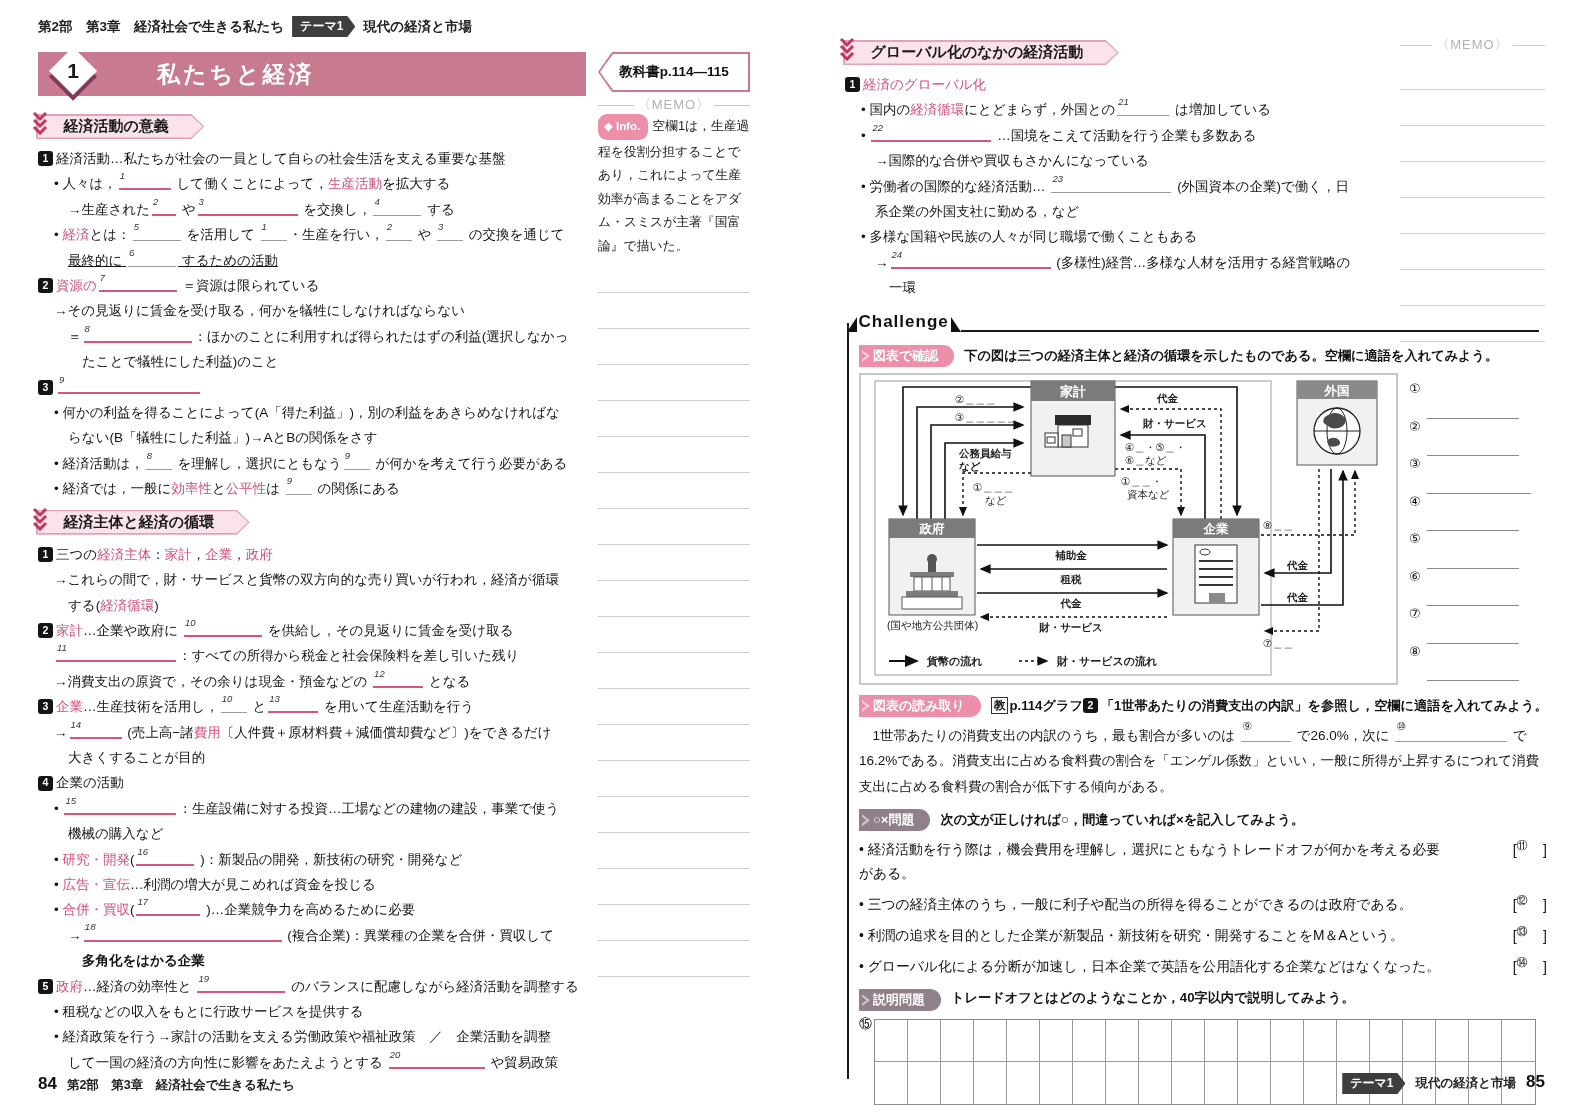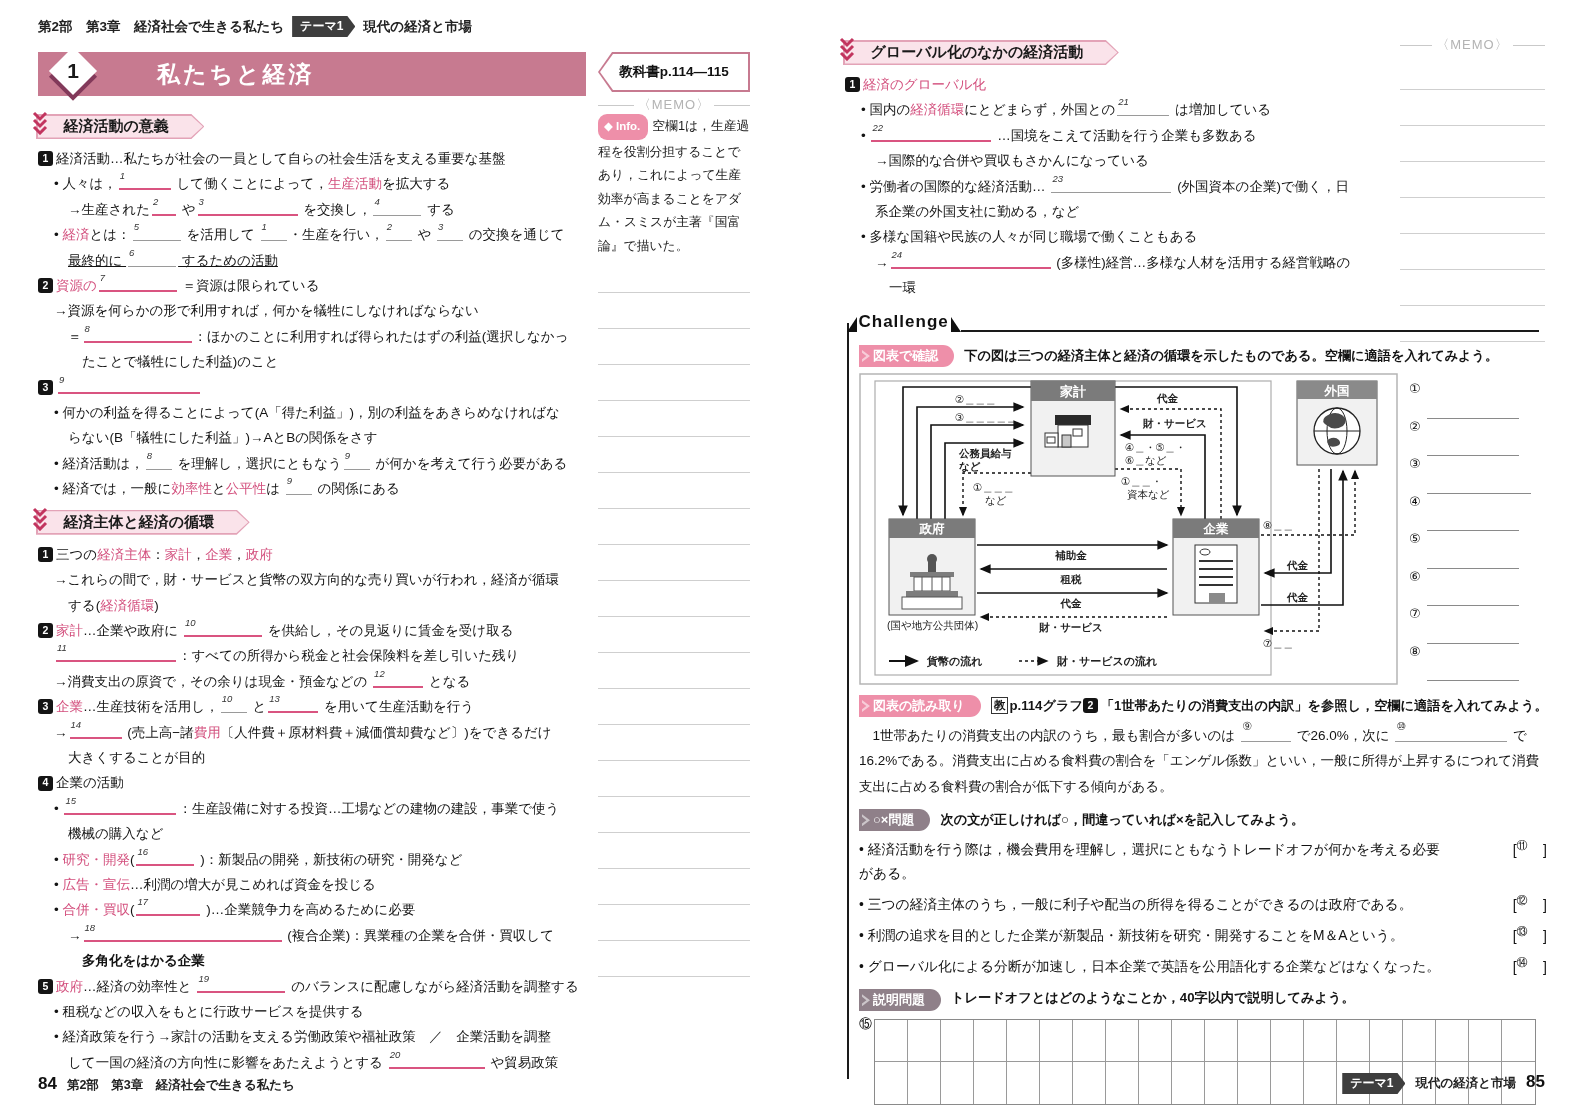--- a/index.html
+++ b/index.html
@@ -149,21 +149,21 @@
           <span class="pill-in">経済活動の意義</span>
         </span>
     </div>
     <div id="sec1-lines">
         <div class="cline" style="padding-left: 0px;"><span class="sqnum">1</span>経済活動…私たちが社会の一員として自らの社会生活を支える重要な基盤</div>
         <div class="cline" style="padding-left: 16px;">• 人々は，<span class="blank" style="width: 52px;"><sup>1</sup></span> して働くことによって，<span class="pk">生産活動</span>を拡大する</div>
         <div class="cline" style="padding-left: 30px;">→生産された<span class="blank" style="width: 24px;"><sup>2</sup></span> や<span class="blank" style="width: 100px;"><sup>3</sup></span> を交換し，<span class="blank gray" style="width: 48px;"><sup>4</sup></span> する</div>
         <div class="cline" style="padding-left: 16px;">• <span class="pk">経済</span>とは：<span class="blank gray" style="width: 48px;"><sup>5</sup></span> を活用して <span class="blank gray" style="width: 26px;"><sup>1</sup></span>・生産を行い，<span class="blank gray" style="width: 26px;"><sup>2</sup></span> や <span class="blank gray" style="width: 26px;"><sup>3</sup></span> の交換を通じて</div>
         <div class="cline" style="padding-left: 30px; text-decoration: underline;">最終的に <span class="blank gray" style="width: 48px;"><sup>6</sup></span> するための活動</div>
         <div class="cline" style="padding-left: 0px;"><span class="sqnum">2</span><span class="pk">資源の</span><span class="blank" style="width: 78px;"><sup>7</sup></span> ＝資源は限られている</div>
-        <div class="cline" style="padding-left: 16px;">→資源を何らかの形で利用すれば，何かを犠牲にしなければならない</div>
+        <div class="cline" style="padding-left: 16px;">→その見返りに賃金を受け取る，何かを犠牲にしなければならない</div>
         <div class="cline" style="padding-left: 30px;">＝<span class="blank" style="width: 108px;"><sup>8</sup></span>：ほかのことに利用すれば得られたはずの利益(選択しなかっ</div>
         <div class="cline" style="padding-left: 44px;">たことで犠牲にした利益)のこと</div>
         <div class="cline" style="padding-left: 0px;"><span class="sqnum">3</span><span class="blank" style="width: 142px;"><sup>9</sup></span></div>
         <div class="cline" style="padding-left: 16px;">• 何かの利益を得ることによって(A「得た利益」)，別の利益をあきらめなければな</div>
         <div class="cline" style="padding-left: 30px;">らない(B「犠牲にした利益」)→AとBの関係をさす</div>
         <div class="cline" style="padding-left: 16px;">• 経済活動は，<span class="blank gray" style="width: 26px;"><sup>8</sup></span> を理解し，選択にともなう<span class="blank gray" style="width: 26px;"><sup>9</sup></span> が何かを考えて行う必要がある</div>
         <div class="cline" style="padding-left: 16px;">• 経済では，一般に<span class="pk">効率性</span>と<span class="pk">公平性</span>は <span class="blank gray" style="width: 26px;"><sup>9</sup></span> の関係にある</div>
       </div>
 
     <div class="pill-row" style="margin-top:8px;">
@@ -187,21 +187,21 @@
         <div class="cline" style="padding-left: 16px;">→消費支出の原資で，その余りは現金・預金などの <span class="blank" style="width: 50px;"><sup>12</sup></span> となる</div>
         <div class="cline" style="padding-left: 0px;"><span class="sqnum">3</span><span class="pk">企業</span>…生産技術を活用し，<span class="blank gray" style="width: 26px;"><sup>10</sup></span> と<span class="blank" style="width: 50px;"><sup>13</sup></span> を用いて生産活動を行う</div>
         <div class="cline" style="padding-left: 16px;">→<span class="blank" style="width: 52px;"><sup>14</sup></span> (売上高−諸<span class="pk">費用</span>〔人件費＋原材料費＋減価償却費など〕)をできるだけ</div>
         <div class="cline" style="padding-left: 30px;">大きくすることが目的</div>
         <div class="cline" style="padding-left: 0px;"><span class="sqnum">4</span>企業の活動</div>
         <div class="cline" style="padding-left: 16px;">• <span class="blank" style="width: 112px;"><sup>15</sup></span>：生産設備に対する投資…工場などの建物の建設，事業で使う</div>
         <div class="cline" style="padding-left: 30px;">機械の購入など</div>
         <div class="cline" style="padding-left: 16px;">• <span class="pk">研究・開発</span>(<span class="blank" style="width: 58px;"><sup>16</sup></span> )：新製品の開発，新技術の研究・開発など</div>
         <div class="cline" style="padding-left: 16px;">• <span class="pk">広告・宣伝</span>…利潤の増大が見こめれば資金を投じる</div>
         <div class="cline" style="padding-left: 16px;">• <span class="pk">合併・買収</span>(<span class="blank" style="width: 64px;"><sup>17</sup></span> )…企業競争力を高めるために必要</div>
-        <div class="cline" style="padding-left: 30px;">→<span class="blank" style="width: 198px;"><sup>18</sup></span> (複合企業)：異業種の企業を合併・買収して</div>
+        <div class="cline" style="padding-left: 30px;">→<span class="blank" style="width: 198px; font-family: Liberation Mono, monospace;"><sup>18</sup></span> (複合企業)：異業種の企業を合併・買収して</div>
         <div class="cline" style="padding-left: 44px; font-weight: bold;">多角化をはかる企業</div>
         <div class="cline" style="padding-left: 0px;"><span class="sqnum">5</span><span class="pk">政府</span>…経済の効率性と <span class="blank" style="width: 88px;"><sup>19</sup></span> のバランスに配慮しながら経済活動を調整する</div>
         <div class="cline" style="padding-left: 16px;">• 租税などの収入をもとに行政サービスを提供する</div>
         <div class="cline" style="padding-left: 16px;">• 経済政策を行う→家計の活動を支える労働政策や福祉政策　／　企業活動を調整</div>
         <div class="cline" style="padding-left: 30px;">して一国の経済の方向性に影響をあたえようとする <span class="blank" style="width: 96px;"><sup>20</sup></span> や貿易政策</div>
       </div>
   </div>
 
   <div class="memo-col" id="memo-left">
     <div class="memo-label">

